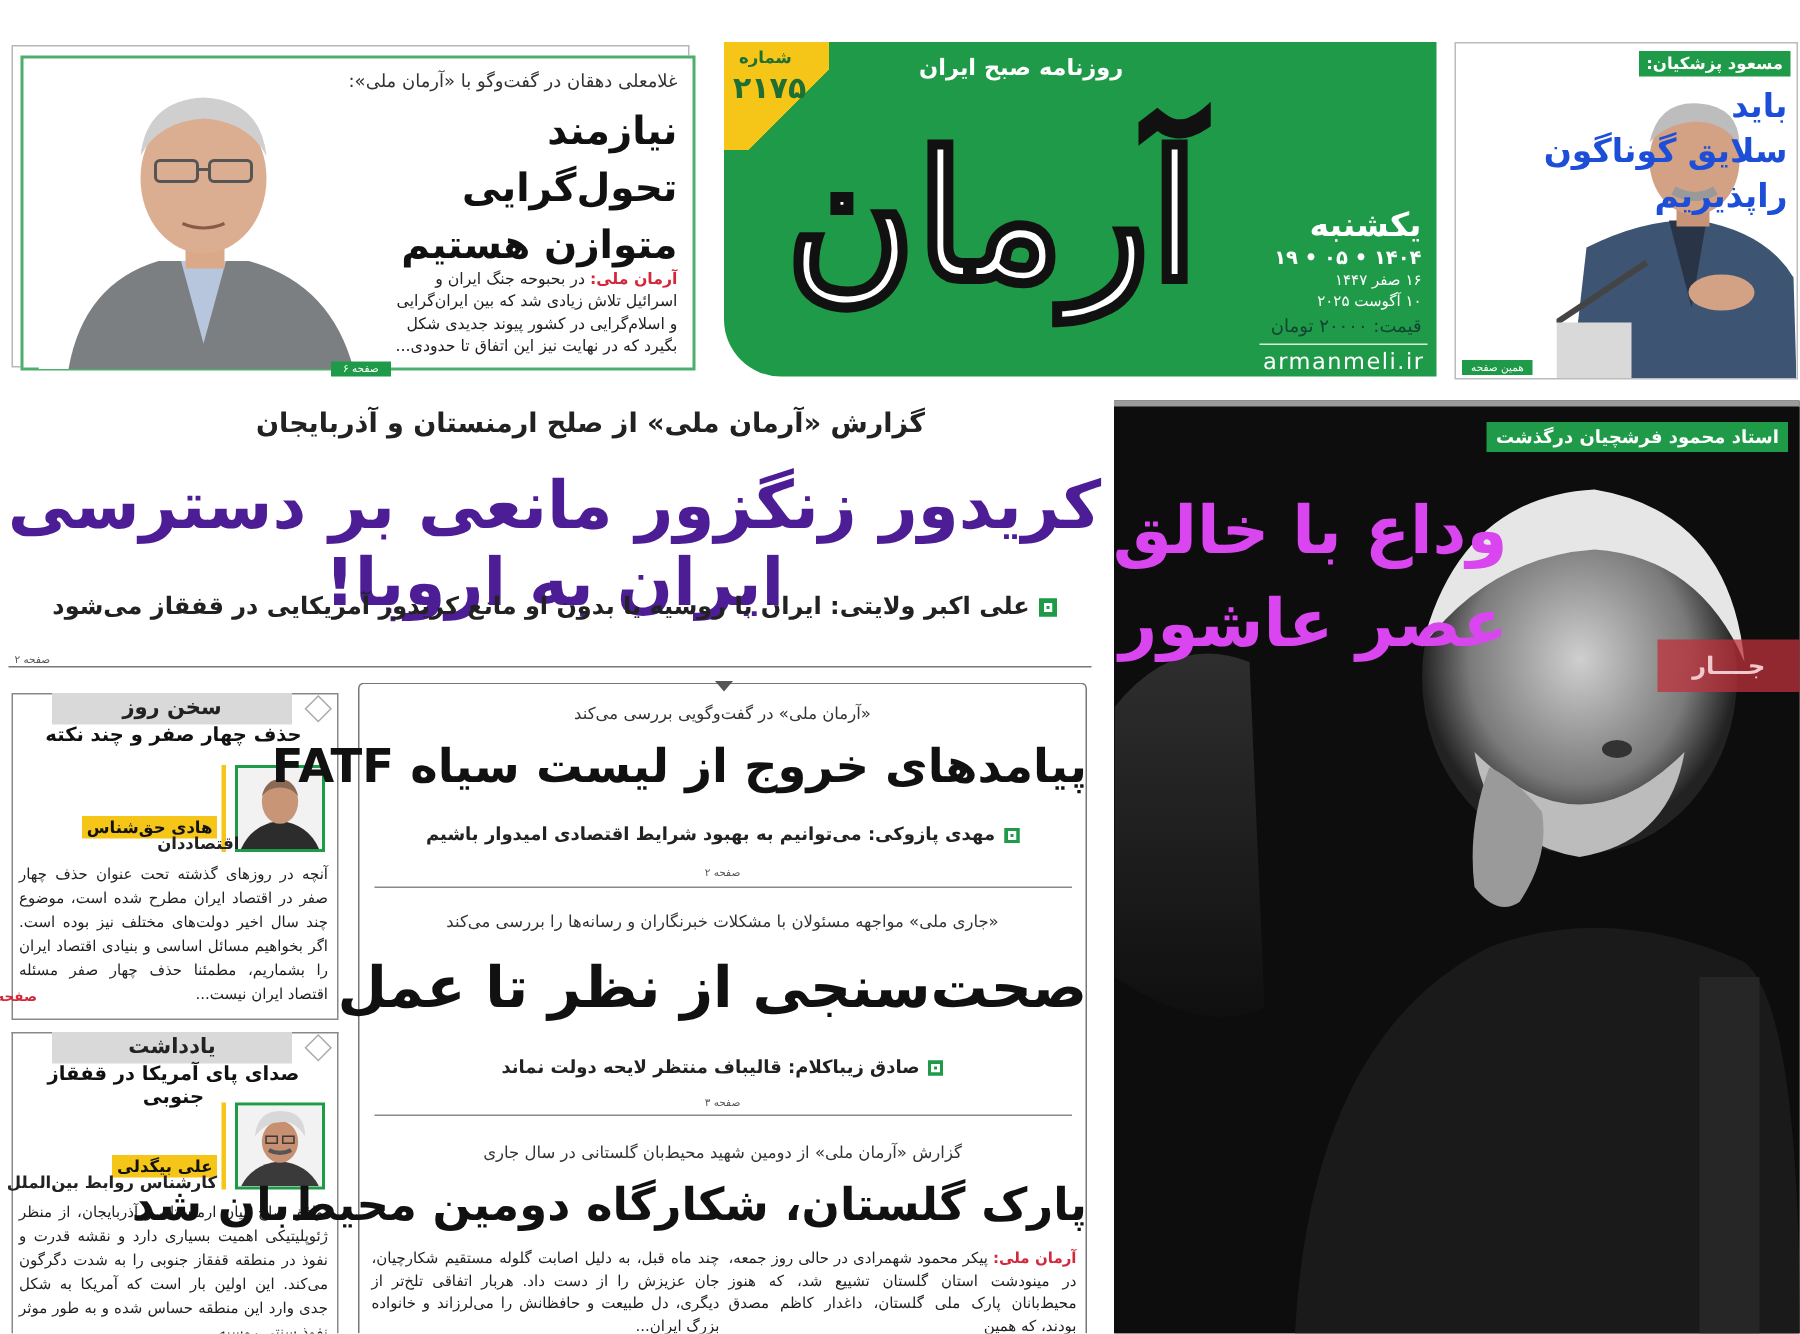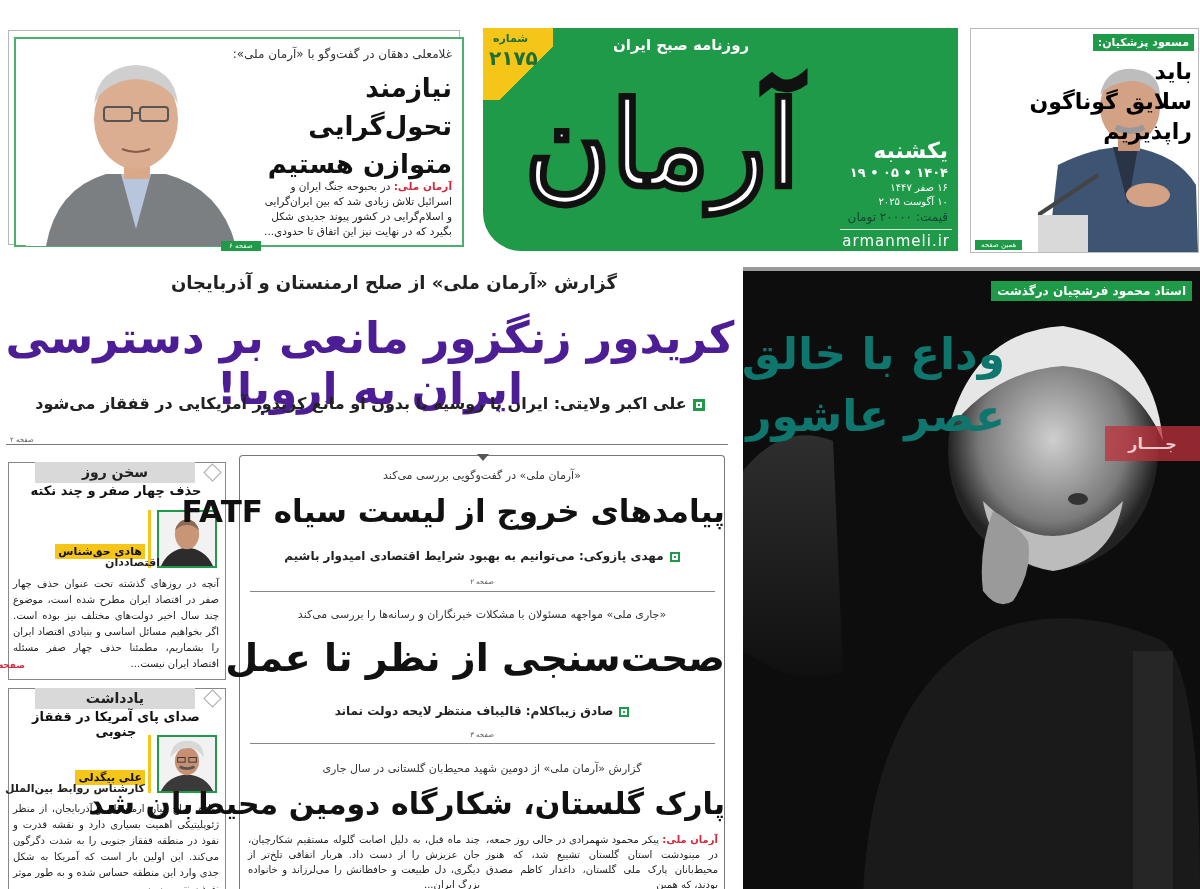--- a/index.html
+++ b/index.html
@@ -33,21 +33,21 @@
   .mast-day { font-size: 22px; font-weight: bold; line-height: 26px; }
   .mast-sh { font-size: 13px; font-weight: bold; line-height: 17px; direction: ltr; text-align: right; }
   .mast-small { font-size: 10px; line-height: 14px; }
   .mast-price { font-size: 12px; line-height: 16px; color: #143; }
   .mast-url-line { right: 6px; top: 201px; width: 112px; border-top: 1px solid #d9f0df; }
   .mast-url { right: 8px; top: 204px; color: #fff; font-size: 15px; letter-spacing: 1px; direction: ltr; }
 
   
   .tr-box { left: 970px; top: 28px; width: 229px; height: 225px; border: 1px solid #bbb; overflow: hidden; background: #fff; }
   .tr-label { right: 4px; top: 5px; background: #1f9a48; color: #fff; font-size: 11px; font-weight: bold; padding: 2px 5px; }
-  .tr-head { right: 6px; top: 28px; width: 88px; text-align: right; font-size: 22px; font-weight: bold; line-height: 30px; color: #000000; z-index: 2; }
+  .tr-head { right: 6px; top: 28px; width: 88px; text-align: right; font-size: 22px; font-weight: bold; line-height: 30px; color: #1d4ed8; z-index: 2; }
   .tr-photo { right: 0; top: 26px; width: 160px; height: 198px; }
   .tr-page { left: 4px; bottom: 2px; background: #1f9a48; color: #fff; font-size: 7px; padding: 1px 6px; }
 
   
   .tl-box { left: 8px; top: 30px; width: 452px; height: 215px; border: 1px solid #b7b7b7; }
   .tl-inner { left: 5px; top: 6px; width: 450px; height: 210px; border: 2px solid #4caf6e; background:#fff; }
   .tl-lead { right: 10px; top: 8px; font-size: 12px; color: #333; white-space: nowrap; }
   .tl-head { right: 10px; top: 30px; width: 230px; text-align: right; font-size: 26px; font-weight: bold; line-height: 38px; color: #111; }
   .tl-body { right: 10px; top: 140px; width: 190px; text-align: right; font-size: 10.5px; line-height: 15px; color: #222; }
   .tl-body .src { color: #d3283a; font-weight: bold; }
@@ -58,21 +58,21 @@
   .main-kicker { left: 0; top: 272px; width: 740px; text-align: center; font-size: 18px; font-weight: bold; color: #222; margin-left: 24px; }
   .main-title { left: 0; top: 312px; width: 740px; text-align: center; font-size: 44px; font-weight: bold; color: #4c1d95; letter-spacing: -1px; }
   .main-sub { left: 0; top: 394px; width: 740px; text-align: center; font-size: 16px; font-weight: bold; color: #222; }
   .bullet { display: inline-block; width: 12px; height: 12px; background: #1f9a48; border: 3px solid #1f9a48; box-shadow: inset 0 0 0 2px #fff; vertical-align: middle; margin-left: 6px; }
   .main-rule { left: 6px; top: 444px; width: 722px; border-top: 1px solid #777; }
   .main-page { left: 10px; top: 436px; font-size: 7px; color: #555; }
 
   
   .obit { left: 743px; top: 267px; width: 457px; height: 622px; background: #0c0c0c; overflow: hidden; border-top: 4px solid #9a9a9a; }
   .obit-label { right: 8px; top: 10px; background: #1f9a48; color: #fff; font-size: 12px; font-weight: bold; padding: 3px 6px; }
-  .obit-title { right: 195px; top: 52px; text-align: right; color: #0f766e; font-size: 44px; font-weight: bold; line-height: 62px; white-space: nowrap; }
+  .obit-title { right: 195px; top: 52px; text-align: right; color: #d946ef; font-size: 44px; font-weight: bold; line-height: 62px; white-space: nowrap; }
   .obit-wm { right: 0; top: 155px; width: 95px; height: 35px; background: rgba(190,50,60,0.75); color: #f1c9cc; font-size: 16px; font-weight: bold; text-align: center; line-height: 35px; }
   .obit-photo { left: 0; top: 0; width: 457px; height: 622px; }
 
   
   .note { left: 8px; width: 218px; border: 1px solid #888; }
   .note-tab { right: 30px; top: -1px; width: 160px; height: 21px; background: #d9d9d9; text-align: center; font-size: 14px; font-weight: bold; color: #222; line-height: 21px; }
   .note-diamond { right: 6px; top: 3px; width: 13px; height: 13px; background: #fff; border: 1px solid #aaa; transform: rotate(45deg); }
   .note-title { right: 6px; width: 206px; text-align: center; font-size: 13px; font-weight: bold; color: #111; }
   .note-photo { right: 8px; width: 60px; height: 58px; border: 2px solid #1f9a48; overflow: hidden; }
   .note-vbar { width: 3px; background: #f5c518; }

